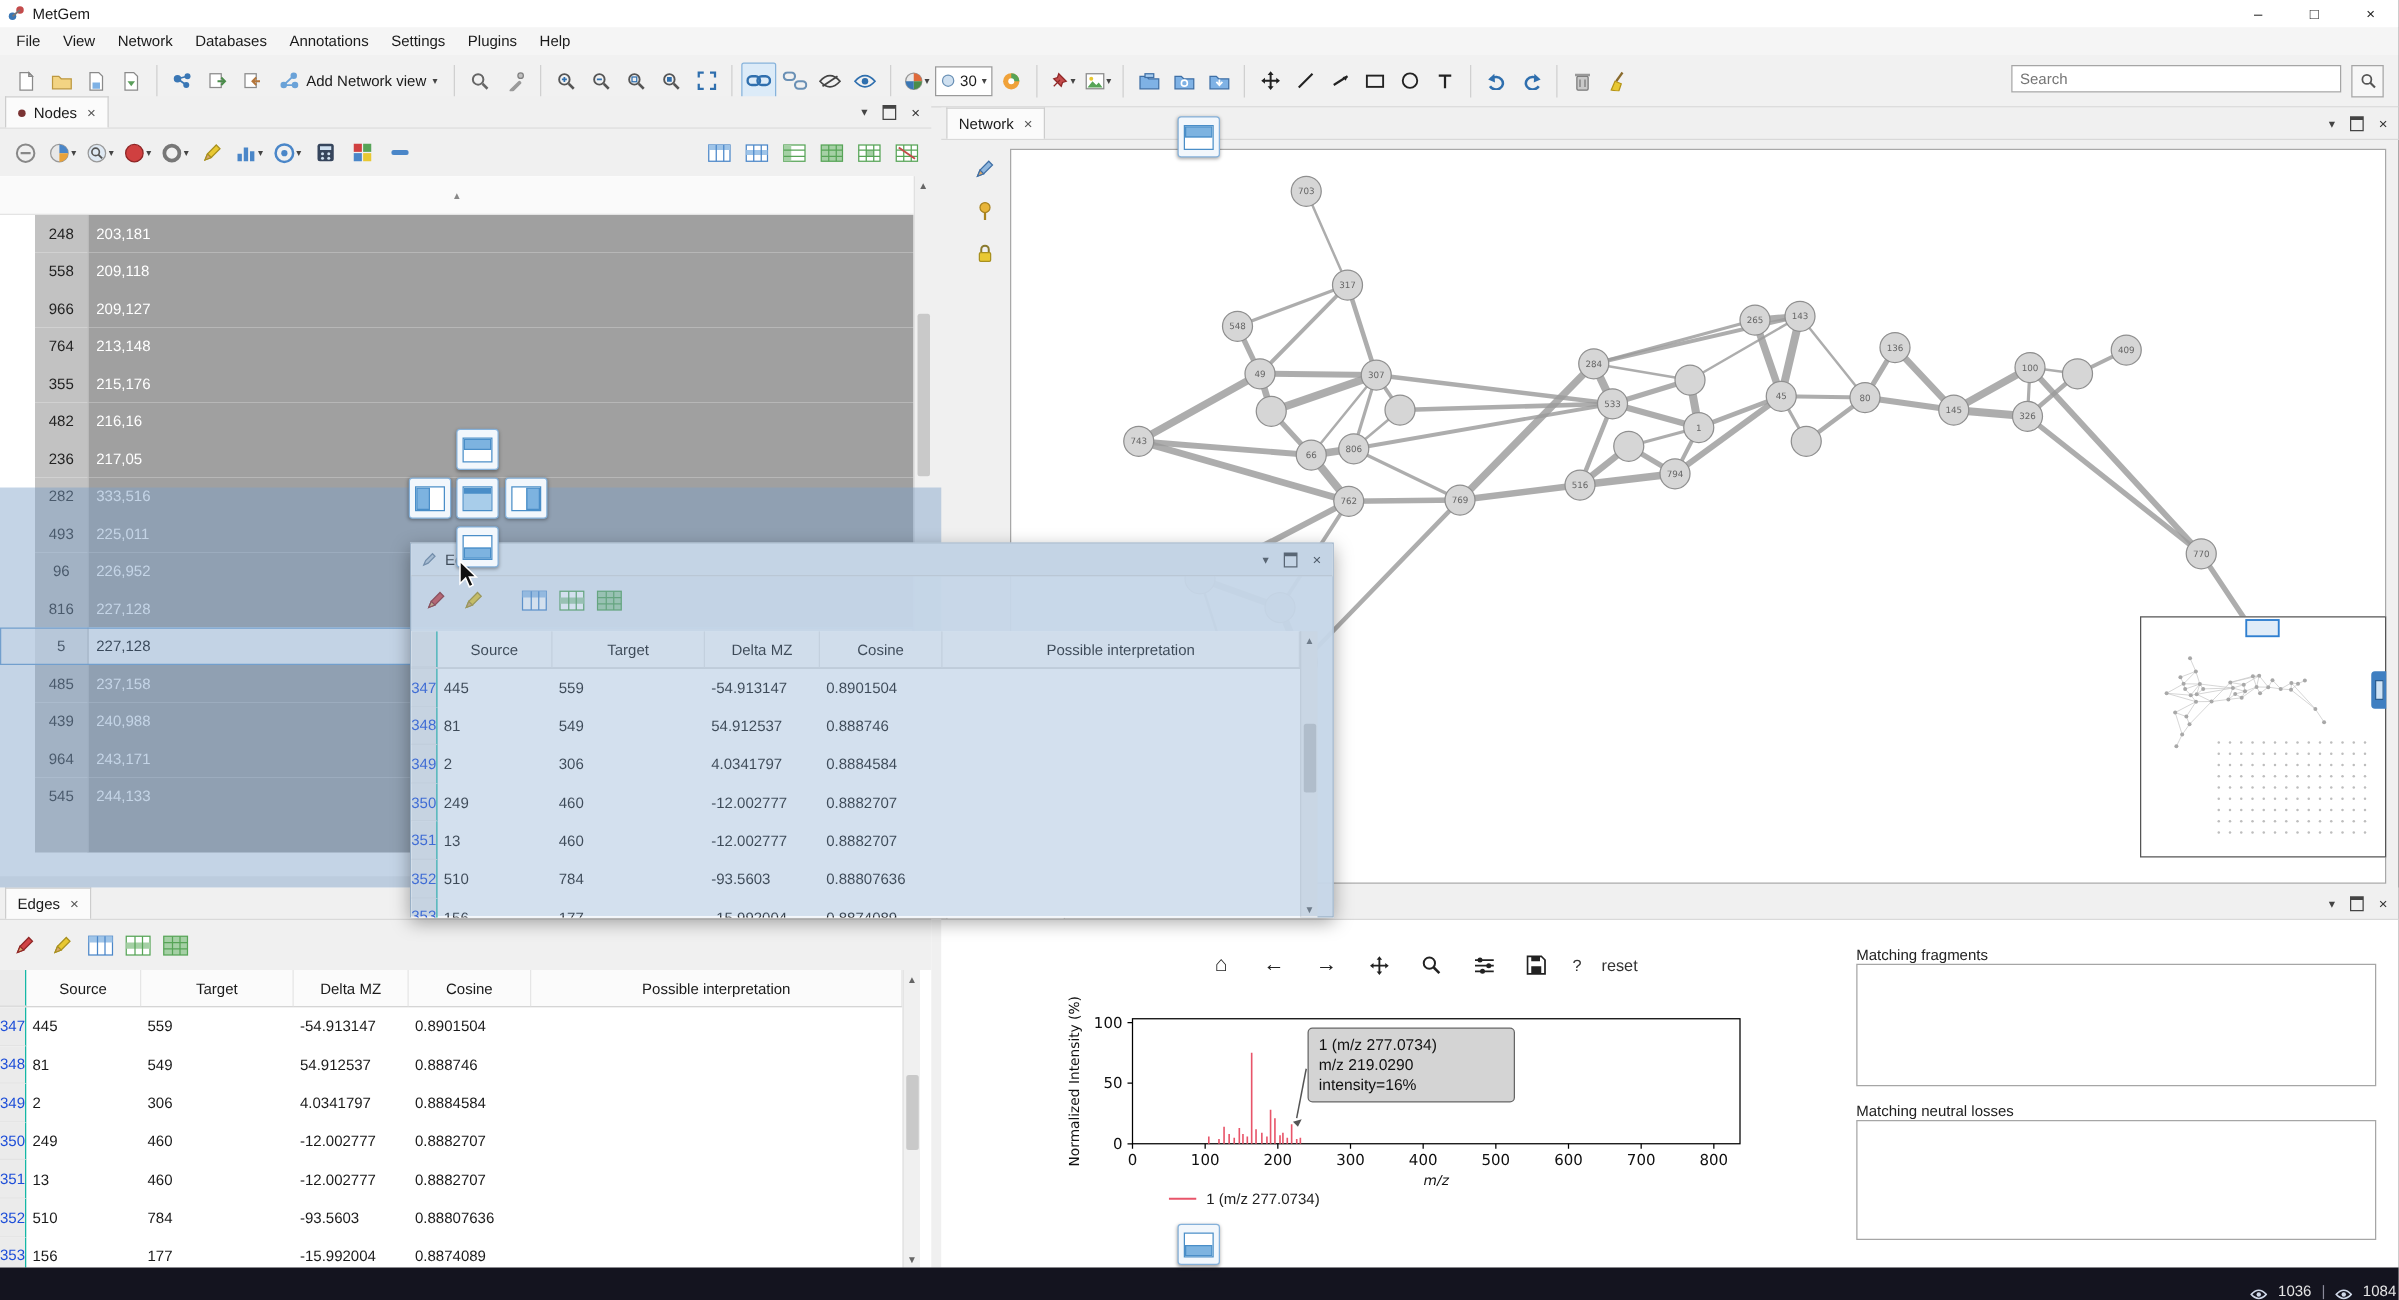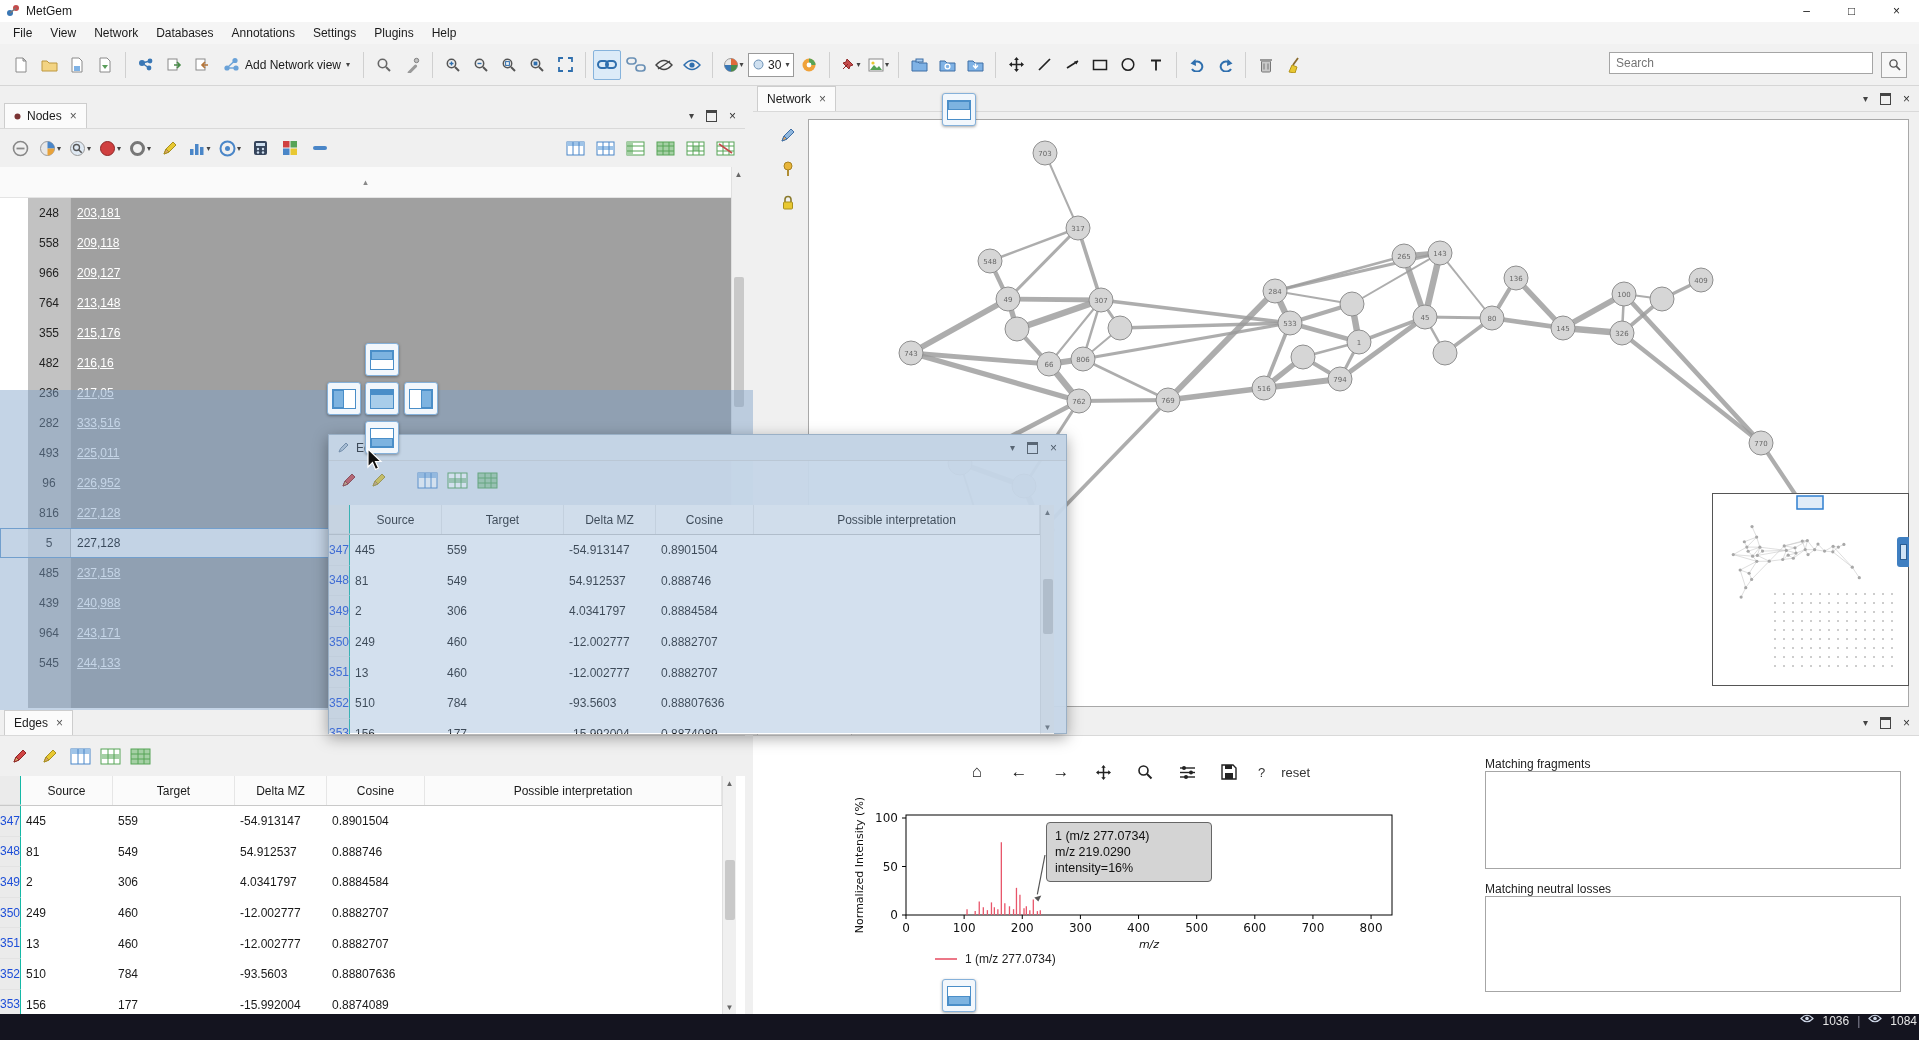--- a/index.html
+++ b/index.html
@@ -34,21 +34,21 @@
             background:#fbfbfb;border:1px solid #cdcdcd;border-bottom:none;font-size:12px;box-sizing:border-box;}
   .tab-close{font-size:12px;color:#555;margin-left:2px;}
   .dock-btns{margin-left:auto;display:flex;align-items:center;gap:12px;padding-right:9px;color:#333;}
   .float-glyph{width:9px;height:8px;border:1px solid #444;border-top:3px solid #444;}
   .dock-toolbar{display:flex;align-items:center;gap:6px;padding:0 8px;background:#f0f0f0;box-sizing:border-box;}
   .dtbtn{height:26px;min-width:24px;display:flex;align-items:center;justify-content:center;gap:1px;}
   
   .ntable{position:absolute;background:#fff;overflow:hidden;}
   .nheaderstrip{height:30px;background:#fafafa;border-bottom:1px solid #e4e4e4;display:flex;align-items:center;justify-content:center;color:#888;font-size:9px;}
   .ntr{display:flex;height:30px;padding-left:28px;}
-  .ntr.sel .ntc-val{background:#a0a0a0;color:#fff;text-decoration:underline;}
+  .ntr.sel .ntc-val{background:#a0a0a0;color:#fff;}
   .ntr.sel .ntc-num{background:#c2c2c2;color:#222;}
   .ntr.current{outline:1px solid #6b9fd2;outline-offset:-1px;}
   .ntr.current .ntc-val{background:#fdfdfd;color:#000;}
   .ntr.current .ntc-num{background:#e8e8e8;color:#222;}
   .ntc-num{width:43px;display:flex;align-items:center;justify-content:center;border-right:1px solid #bdbdbd;box-sizing:border-box;font-size:12px;}
   .ntc-val{flex:1;display:flex;align-items:center;padding-left:6px;font-size:12px;}
   
   .vscroll{position:absolute;width:14px;background:#f0f0f0;border-left:1px solid #e0e0e0;box-sizing:border-box;
            display:flex;flex-direction:column;align-items:center;}
   .sarrow{height:14px;width:14px;display:flex;align-items:center;justify-content:center;font-size:8px;color:#666;}
@@ -81,21 +81,21 @@
   #figure{position:absolute;background:#fff;}
   .ticktext{font-size:12px;fill:#111;font-family:"DejaVu Sans",sans-serif;}
   .axlabel{font-size:11px;fill:#111;font-family:"DejaVu Sans",sans-serif;}
   #tooltip{position:absolute;left:281px;top:33px;width:148px;background:rgba(210,210,210,.95);
            border:1px solid #666;border-radius:4px;padding:5px 8px;font-size:12.5px;line-height:16px;color:#111;}
   #legend{position:absolute;left:170px;top:163px;display:flex;align-items:center;gap:6px;font-size:12px;color:#222;}
   .match-label{position:absolute;font-size:12px;color:#222;}
   .match-box{position:absolute;background:#fff;border:1px solid #a6a6a6;box-sizing:border-box;}
   
   .statusbar{position:absolute;left:0;top:1014px;width:1919px;height:26px;background:#14141f;
-             display:flex;align-items:flex-start;justify-content:flex-end;gap:8px;color:#e6e6e6;
+             display:flex;align-items:flex-end;justify-content:flex-end;gap:8px;color:#e6e6e6;
              padding-right:2px;box-sizing:border-box;font-size:12px;}
   .status-sep{color:#8a8a9a;}
   
   #drop-overlay{position:absolute;left:0;top:390px;width:753px;height:320px;background:rgba(125,160,200,.45);z-index:40;}
   .ind{position:absolute;width:34px;height:33px;background:#f2f7fc;border:1px solid #85b1da;border-radius:3px;
        box-shadow:0 1px 3px rgba(0,0,0,.35);display:flex;align-items:center;justify-content:center;z-index:60;box-sizing:border-box;}
   .ind .win{width:22px;height:18px;border:1px solid #4a8ec8;background:#fff;position:relative;overflow:hidden;}
   .ind .fillpart{position:absolute;background:#7db3e0;border:1px solid #4a8ec8;box-sizing:border-box;}
   .ind.c .fillpart{left:0;top:0;right:0;bottom:0;border:none;border-top:5px solid #4a8ec8;background:#a8cdea;}
   .ind.t .fillpart{left:0;top:0;right:0;height:9px;}
@@ -392,21 +392,21 @@
       <input placeholder="Search" style="">
       <div class="searchbtn">
           <svg width="13" height="13">
             <circle cx="5.5" cy="5.5" r="3.6" fill="none" stroke="#555" stroke-width="1.4"></circle>
             <line x1="8.2" y1="8.2" x2="12" y2="12" stroke="#555" stroke-width="1.7"></line>
           </svg>
         </div>
     </div>
   </div>
 
-  <div class="abs" style="left:0;top:103px;width:745px;height:624px;">
+  <div class="abs" style="left:0;top:77px;width:745px;height:624px;">
     <div class="dock-title">
       <div class="dock-tab">
         <svg width="7" height="7">
             <circle cx="3.5" cy="3.5" r="3" fill="#7a3333"></circle>
           </svg>
         <span>Nodes</span>
         <span class="tab-close">×</span>
       </div>
       <div class="dock-btns">
         <span class="dd" style="font-size:10px;">▾</span>

